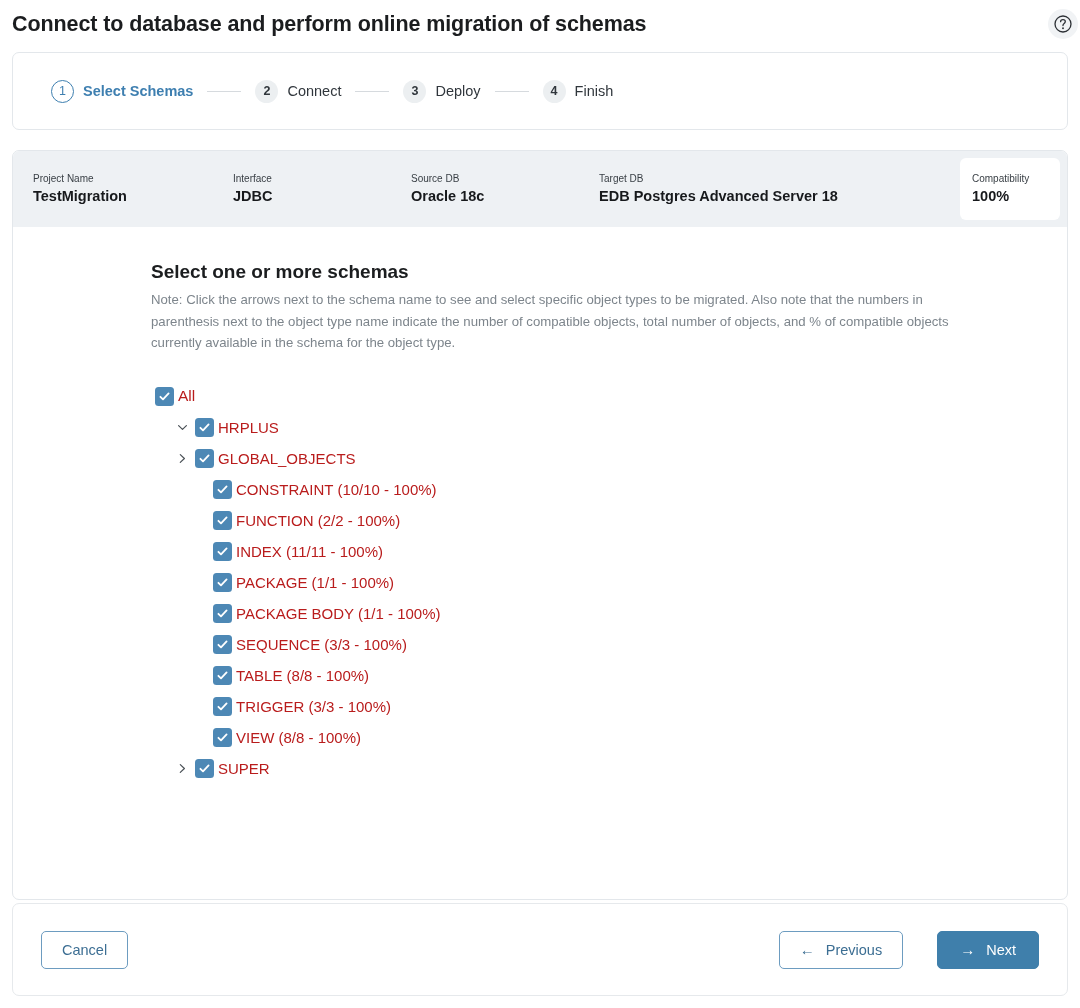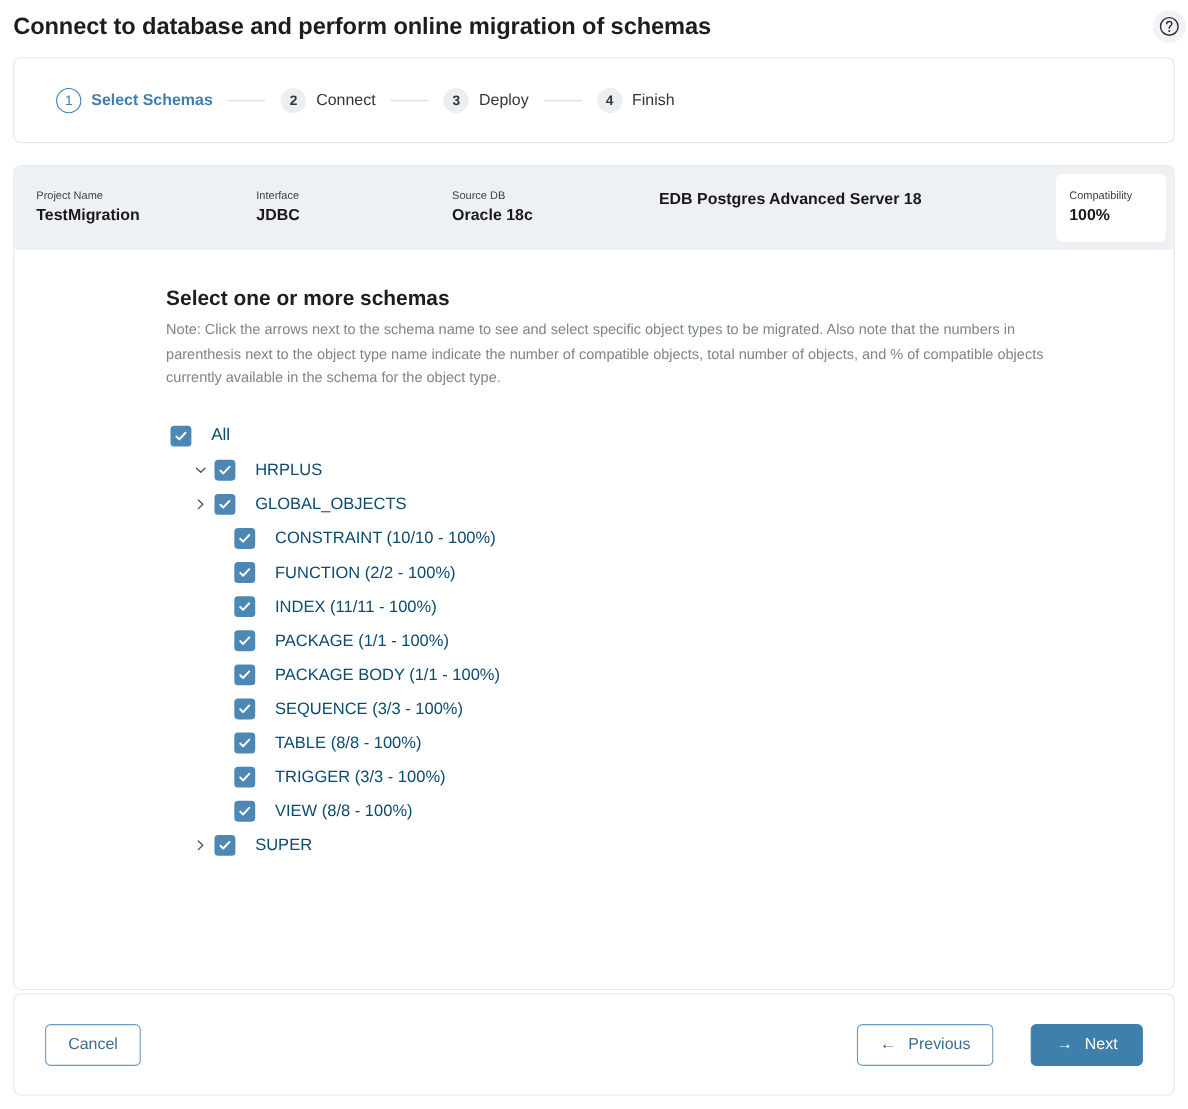--- a/index.html
+++ b/index.html
@@ -199,22 +199,22 @@
     display: flex;
     align-items: center;
     justify-content: center;
     flex: none;
     cursor: pointer;
   }
   .cbox svg { display: block; }
 
   .tree-label {
     font-size: 15px;
-    color: #0c4a6e;
-    margin-left: 18px;
+    color: #b91c1c;
+    margin-left: 4px;
     white-space: nowrap;
   }
   .tree-row.lvl0 .tree-label { font-size: 15.5px; }
 
   
   .footer-card {
     position: absolute;
     left: 12px;
     top: 903px;
     width: 1056px;
@@ -319,20 +319,21 @@
       </div>
       <div class="info-item" style="width:178px">
         <div class="info-label">Interface</div>
         <div class="info-value">JDBC</div>
       </div>
       <div class="info-item" style="width:188px">
         <div class="info-label">Source DB</div>
         <div class="info-value">Oracle 18c</div>
       </div>
       <div class="info-item" style="width:330px">
+        <div class="info-label">Target DB</div>
         <div class="info-value">EDB Postgres Advanced Server 18</div>
       </div>
 
       <div class="compat-box">
         <div class="info-label">Compatibility</div>
         <div class="info-value">100%</div>
       </div>
     </div>
 
     <div class="content">

